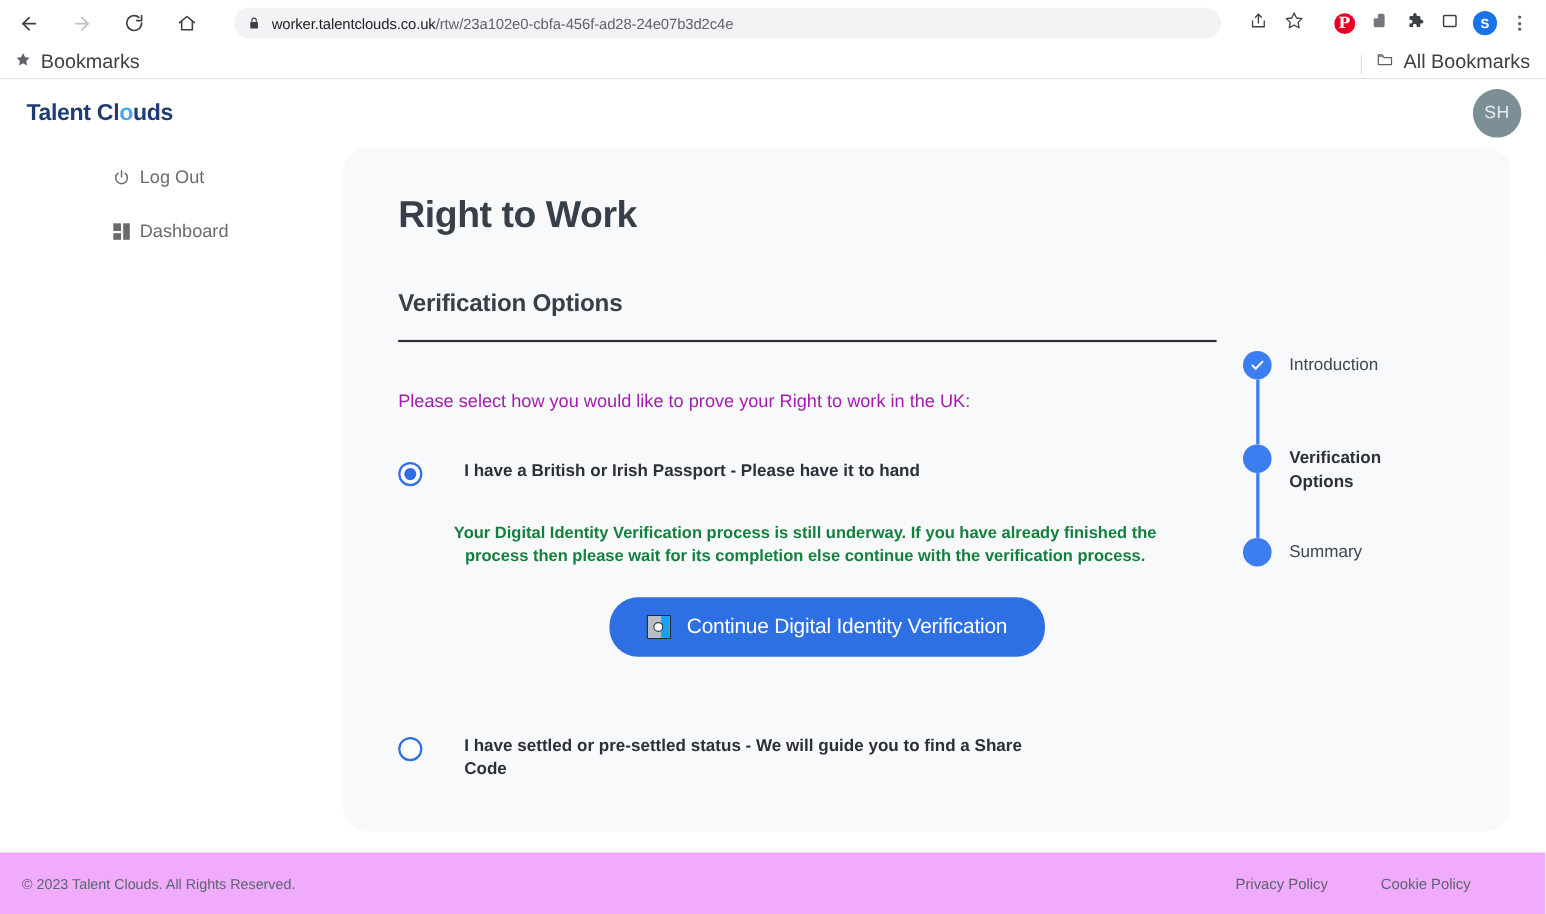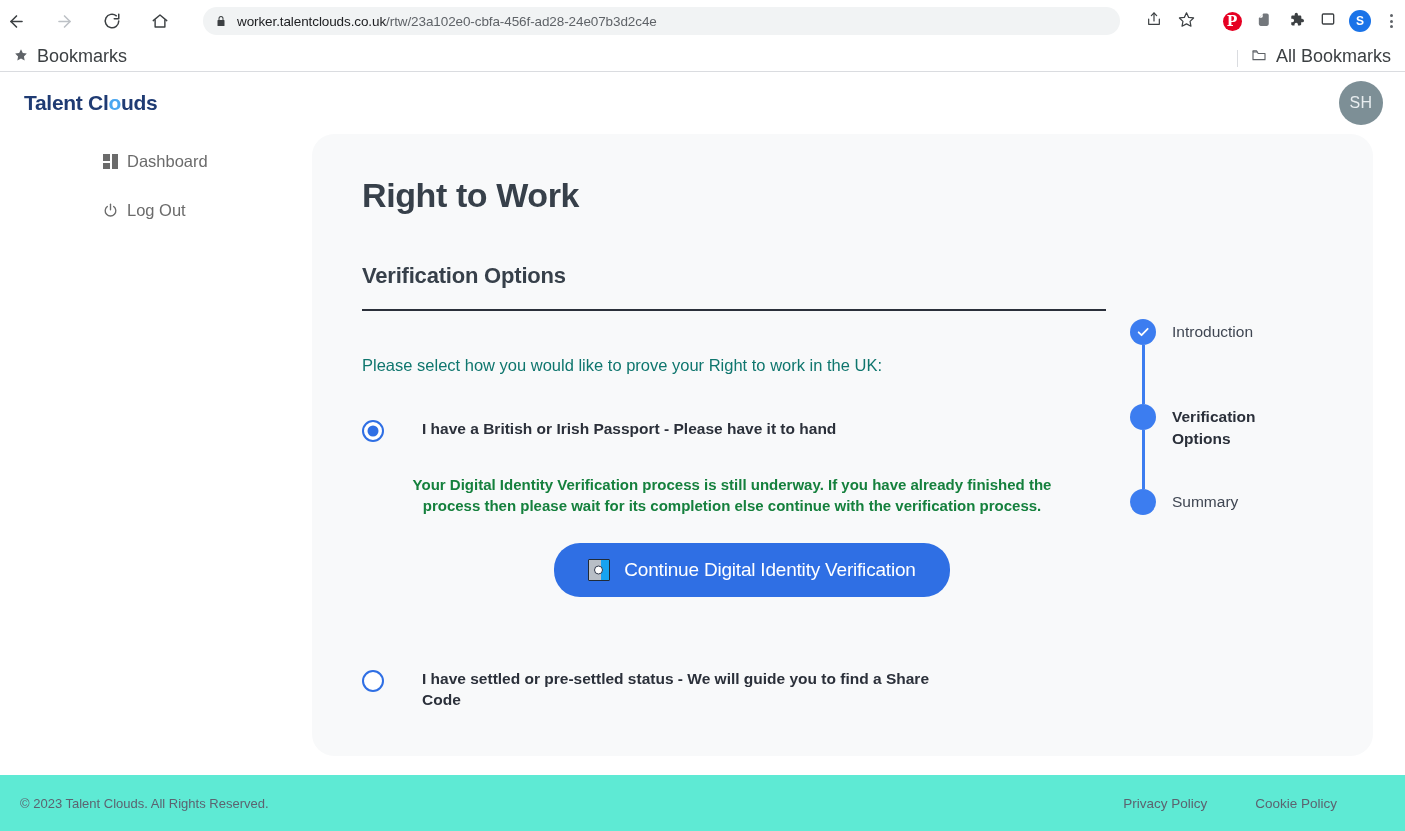--- a/index.html
+++ b/index.html
@@ -15,21 +15,21 @@
   
   .browser-chrome {
     width: 100%;
     background: #ffffff;
   }
 
   .toolbar {
     height: 42px;
     display: flex;
     align-items: center;
-    padding: 0 1px;
+    padding: 0 11px;
     gap: 18px;
   }
 
   .nav-btn {
     width: 30px;
     height: 30px;
     display: flex;
     align-items: center;
     justify-content: center;
     border-radius: 50%;
@@ -244,21 +244,21 @@
   .divider {
     height: 2px;
     background: #2b303a;
     width: 744px;
     margin-top: 20px;
     margin-bottom: 45px;
   }
 
   .prompt {
     font-size: 16.5px;
-    color: #0f766e;
+    color: #a21caf;
     margin-bottom: 44px;
   }
 
   .option-row {
     display: flex;
     align-items: flex-start;
     gap: 12px;
   }
 
   .radio {
@@ -385,21 +385,21 @@
     color: #3f4652;
     line-height: 1.45;
     padding-top: 2px;
     max-width: 130px;
   }
   .step-label.current { font-weight: 700; color: #2b303a; }
 
   
   .footer {
     height: 56px;
-    background: #5eead4;
+    background: #f0abfc;
     display: flex;
     align-items: center;
     justify-content: space-between;
     padding: 0 20px 0 20px;
     flex: 0 0 auto;
   }
   .footer-left { font-size: 13px; color: #5c6370; }
   .footer-right { display: flex; gap: 48px; padding-right: 48px; }
   .footer-link { font-size: 13.5px; color: #5c6370; text-decoration: none; }
 </style>
@@ -531,36 +531,36 @@
   <div class="app-header">
     <div class="brand"><span>Talent Cl</span><span class="accent">o</span><span>uds</span></div>
     <div class="user-avatar">SH</div>
   </div>
 
   <div class="app-body">
 
     <nav class="sidebar">
       <div class="side-item">
         <span class="side-icon">
+          <svg width="17" height="17" viewBox="0 0 24 24" fill="none" stroke="#6b6b6b" stroke-width="1.9" stroke-linecap="round">
+            <path d="M7.5 6.3a7.5 7.5 0 1 0 9 0"></path>
+              <line x1="12" y1="3" x2="12" y2="11"></line>
+          </svg>
+        </span>
+        <span>Log Out</span>
+      </div>
+      <div class="side-item">
+        <span class="side-icon">
           <span class="grid-icon">
               <i class="b1"></i>
               <i class="b2"></i>
               <i class="b3"></i>
             </span>
         </span>
         <span>Dashboard</span>
-      </div>
-      <div class="side-item">
-        <span class="side-icon">
-          <svg width="17" height="17" viewBox="0 0 24 24" fill="none" stroke="#6b6b6b" stroke-width="1.9" stroke-linecap="round">
-            <path d="M7.5 6.3a7.5 7.5 0 1 0 9 0"></path>
-              <line x1="12" y1="3" x2="12" y2="11"></line>
-          </svg>
-        </span>
-        <span>Log Out</span>
       </div>
     </nav>
 
     <section class="card">
 
       <div class="card-main">
         <h1 class="page-title">Right to Work</h1>
         <h2 class="section-title">Verification Options</h2>
         <div class="divider"></div>
 

